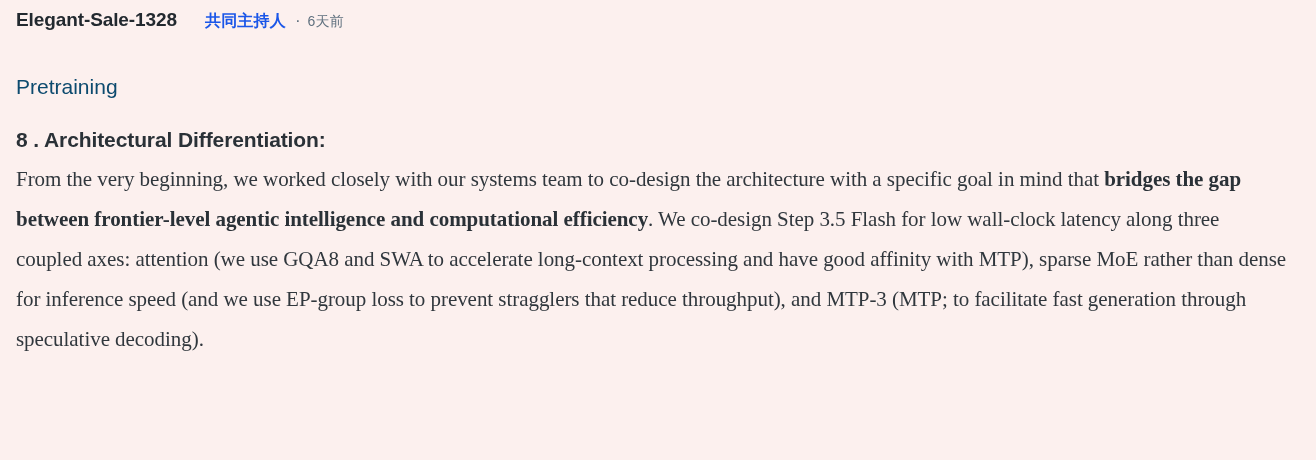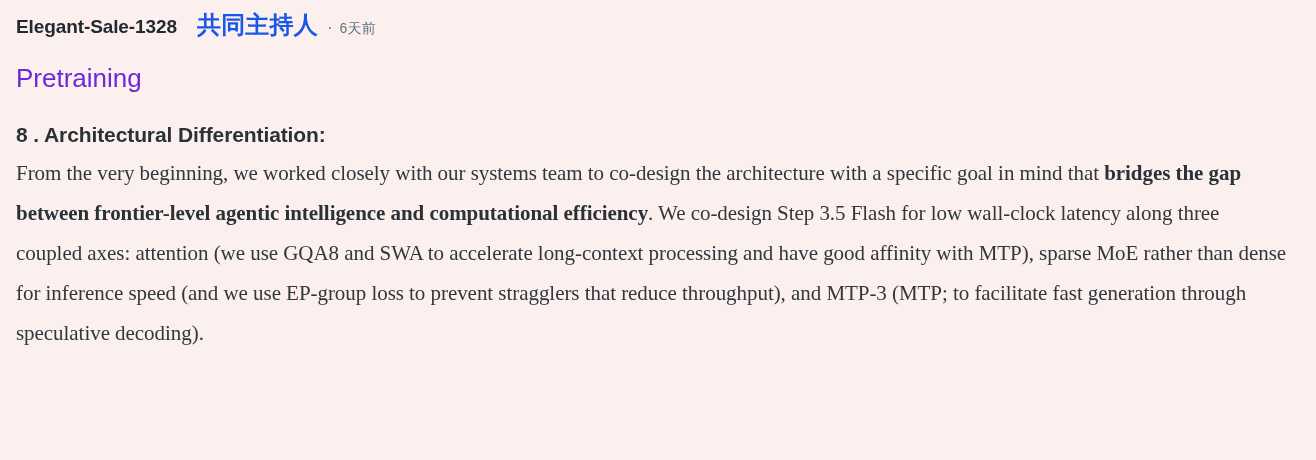--- a/index.html
+++ b/index.html
@@ -34,47 +34,47 @@
     box-sizing: border-box;
     white-space: nowrap;
   }
   .author-name {
     font-size: 19px;
     font-weight: 700;
     color: #22292f;
     letter-spacing: -0.1px;
   }
   .role-badge {
-    font-size: 24px;
+    font-size: 16px;
     font-weight: 700;
     color: #1a56e8;
-    margin-left: 20px;
+    margin-left: 28px;
     letter-spacing: 0.2px;
   }
   .meta-sep {
     font-size: 17px;
     color: #60717f;
     margin-left: 9px;
     margin-right: 7px;
   }
   .timestamp {
     font-size: 14px;
     color: #60717f;
     letter-spacing: 0.2px;
   }
 
   
   .post-body {
     padding-top: 16px;
   }
   .section-label {
-    font-size: 26px;
-    color: #6d28d9;
+    font-size: 21px;
+    color: #0c4a6e;
     line-height: 1.25;
-    margin: 0 0 26px 0;
+    margin: 12px 0 26px 0;
     font-weight: 400;
   }
   .section-heading {
     font-size: 21px;
     font-weight: 700;
     color: #2a3137;
     margin: 0 0 4px 0;
     line-height: 1.35;
     letter-spacing: -0.1px;
   }

